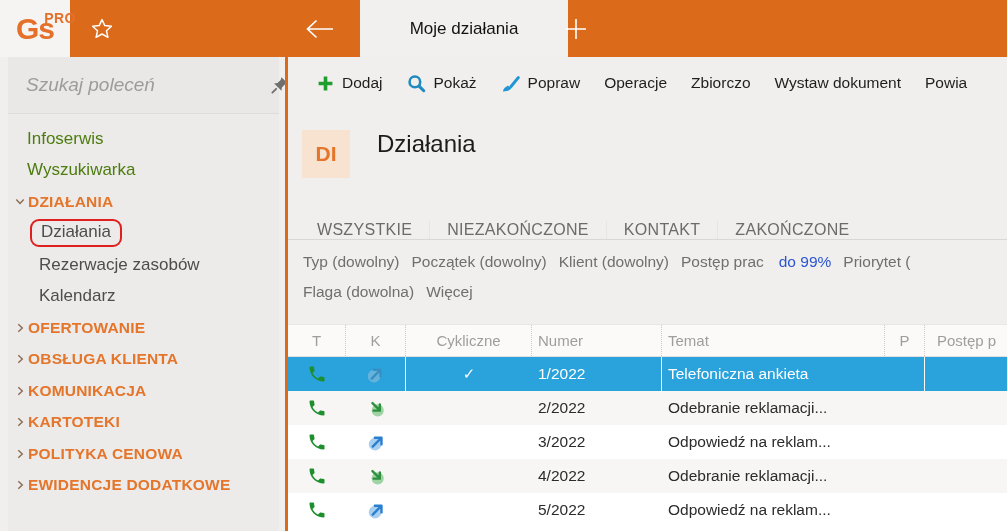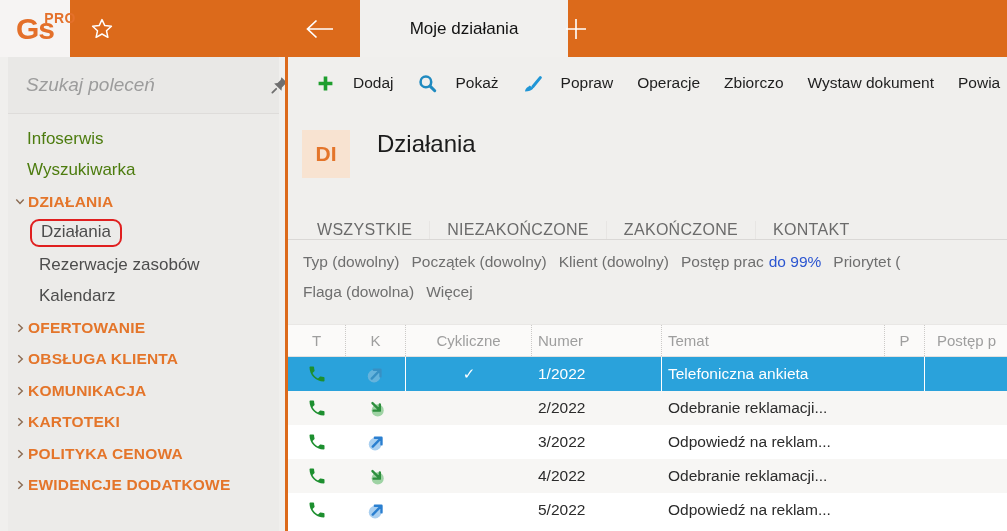--- a/index.html
+++ b/index.html
@@ -35,41 +35,41 @@
   .nav-section .sec-label { font-size:15.5px; font-weight:700; color:#e4752a; letter-spacing:.2px; }
   .nav-sub { padding-left:31px; font-size:17px; color:#4d4d4d; }
   .red-oval { border:2px solid #e01f1f; border-radius:9px; padding:1px 9px 3px 9px; margin-left:-9px; }
 
   
   .main { position:absolute; top:57px; left:285px; width:722px; height:474px;
           border-left:3px solid #dc6a1b; background:#f0efed; overflow:hidden; }
 
   .toolbar { position:absolute; top:0; left:0; width:719px; height:52px; display:flex; align-items:center;
              padding-left:29px; white-space:nowrap; overflow:hidden; }
-  .tool-btn { display:flex; align-items:center; gap:19px; margin-right:24px; font-size:15.5px; color:#1e1e1e;
+  .tool-btn { display:flex; align-items:center; gap:8px; margin-right:24px; font-size:15.5px; color:#1e1e1e;
               background:none; border:none; font-family:"Liberation Sans",sans-serif; cursor:pointer; }
 
   .title-row { position:absolute; top:73px; left:14px; height:48px; display:flex; align-items:flex-start; }
   .di-badge { width:48px; height:48px; background:#f8e3d1; color:#e4752a; font-size:21px; font-weight:700;
               display:flex; align-items:center; justify-content:center; }
   .page-title { margin-left:27px; font-size:24px; color:#1b1b1b; }
 
   .view-tabs { position:absolute; top:146px; left:0; width:719px; height:37px; display:flex; align-items:flex-end;
                padding-left:12px; border-bottom:1px solid #dad8d6; white-space:nowrap; }
   .vtab { display:flex; align-items:center; padding:0 17px; font-size:16px; color:#6b6b6b; letter-spacing:.3px;
           border-left:1px solid #e7e5e3; cursor:pointer; }
   .vtab:first-child { border-left:none; }
   .vtab.active { background:#ffffff; color:#1878ba; font-weight:700; border-left:1px solid #dad8d6;
                  border-right:1px solid #dad8d6; margin-bottom:-1px; }
 
   .filters { position:absolute; top:190px; left:15px; width:704px; font-size:15.5px; color:#6f6f6f;
              line-height:30px; white-space:nowrap; overflow:hidden; }
   .filters .frow { display:flex; gap:12px; }
   .flink { cursor:pointer; }
-  .fval { color:#2b55d0; margin-left:5px; }
+  .fval { color:#2b55d0; margin-left:15px; }
 
   
   .grid { position:absolute; top:267px; left:0; width:719px; height:207px; background:#fff; }
   .grow { display:grid; grid-template-columns:58px 60px 126px 130px 223px 40px 1fr; height:34px; }
   .ghead { height:33px; background:#fbfaf9; border-bottom:1px solid #e3e1df; border-top:1px solid #e9e7e5; }
   .gcell { display:flex; align-items:center; font-size:15.5px; color:#2b2b2b; overflow:hidden; white-space:nowrap; }
   .ghead .gcell { color:#9e9e9e; font-size:15px; border-right:1px dotted #cccac8; }
   .ghead .gcell:last-child { border-right:none; }
   .c-center { justify-content:center; }
   .pad6 { padding-left:6px; } .pad12 { padding-left:12px; }
@@ -229,22 +229,22 @@
     </div>
 
     <div class="title-row">
       <div class="di-badge">DI</div>
       <div class="page-title">Działania</div>
     </div>
 
     <div class="view-tabs">
       <div class="vtab">WSZYSTKIE</div>
       <div class="vtab">NIEZAKOŃCZONE</div>
+      <div class="vtab">KONTAKT</div>
       <div class="vtab">ZAKOŃCZONE</div>
-      <div class="vtab">KONTAKT</div>
     </div>
 
     <div class="filters">
       <div class="frow">
         <span class="flink">Typ (dowolny)</span>
         <span class="flink">Początek (dowolny)</span>
         <span class="flink">Klient (dowolny)</span>
         <span class="flink"><span>Postęp prac</span><span class="fval">do 99%</span></span>
         <span class="flink">Priorytet (</span>
       </div>

